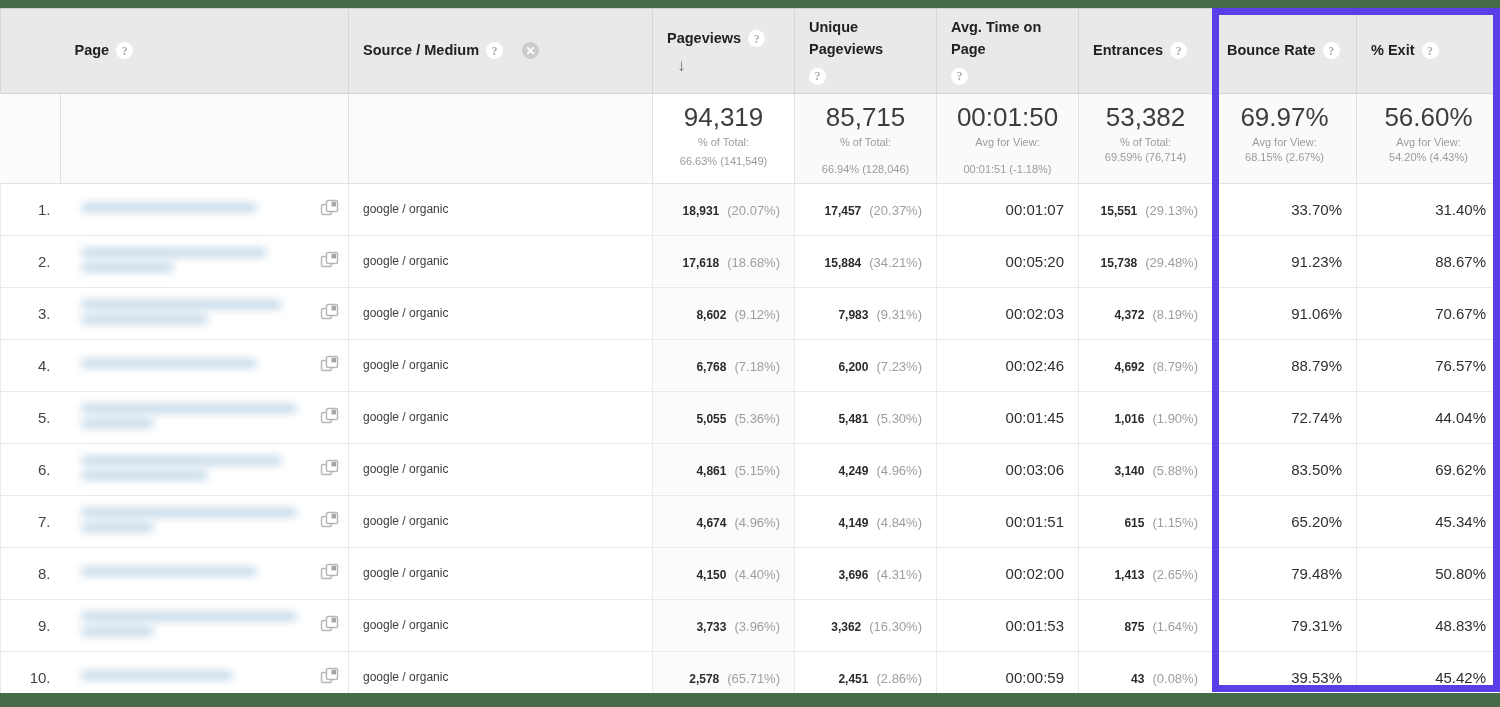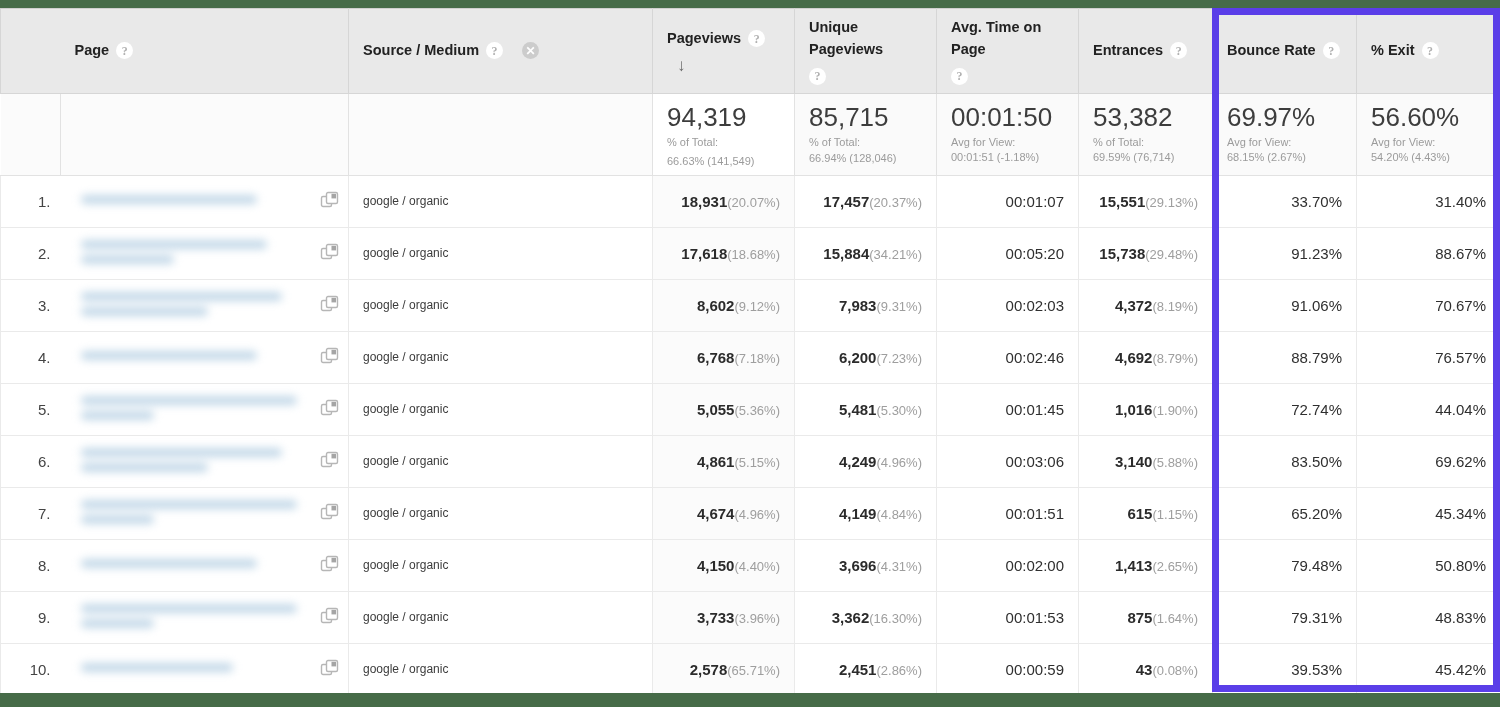--- a/index.html
+++ b/index.html
@@ -80,21 +80,21 @@
   }
 
   
   tr.summary td {
     border: 1px solid #e2e2e2;
     border-top: none;
     height: 78px;
     vertical-align: top;
     padding: 9px 14px 6px 14px;
     background: #fafafa;
-    text-align: left;
+    text-align: center;
   }
   tr.summary td.blank { background: #fbfbfb; border-left: none; }
   tr.summary td.first-metric { background: #ffffff; }
   .sum-big {
     font-size: 26px; color: #3d3d3d; font-weight: 400;
     line-height: 1.08; letter-spacing: 0px;
   }
   .sum-sub {
     font-size: 11px; color: #9b9b9b; line-height: 1.38; margin-top: 4px;
   }
@@ -113,22 +113,22 @@
     text-align: right; color: #444; font-size: 15px;
     border-right: none; padding-right: 10px; background:#fff;
   }
   td.page {
     border-left: none; position: relative; padding-left: 8px; padding-right: 8px;
   }
   td.src { color: #3c3c3c; font-size: 12px; }
   td.metric { text-align: right; white-space: nowrap; }
   td.metric.shaded { background: #fbfbfb; }
 
-  .val-main { font-weight: bold; color: #2b2b2b; font-size: 15px; }
-  .val-pct { color: #9e9e9e; font-size: 13px; font-weight: normal; }
+  .val-main { font-weight: bold; color: #2b2b2b; font-size: 12px; }
+  .val-pct { color: #9e9e9e; font-size: 13px; margin-left: 8px; font-weight: normal; }
   .val-plain { color: #2f2f2f; font-size: 15px; font-weight: normal; }
 
   
   .page-cell-inner { display: flex; align-items: center; justify-content: space-between; height: 100%; }
   .blurred {
     flex: 1 1 auto; position: relative; height: 34px;
     filter: blur(4px);
     overflow: hidden;
     margin-right: 6px;
   }
@@ -244,26 +244,26 @@
           <td class="blank"></td>
           <td class="blank"></td>
           <td class="first-metric">
             <div class="sum-big">94,319</div>
             <div class="sum-sub">% of Total:</div>
             <div class="sum-sub" style="margin-top:4px">66.63% (141,549)</div>
           </td>
           <td>
             <div class="sum-big">85,715</div>
             <div class="sum-sub">% of Total:</div>
-            <div class="sum-sub" style="margin-top:1px">66.94% (128,046)</div>
+            <div class="sum-sub" style="margin-top:12px">66.94% (128,046)</div>
           </td>
           <td>
             <div class="sum-big">00:01:50</div>
             <div class="sum-sub">Avg for View:</div>
-            <div class="sum-sub" style="margin-top:0">00:01:51 (-1.18%)</div>
+            <div class="sum-sub" style="margin-top:12px">00:01:51 (-1.18%)</div>
           </td>
           <td>
             <div class="sum-big">53,382</div>
             <div class="sum-sub">% of Total:</div>
             <div class="sum-sub" style="margin-top:0">69.59% (76,714)</div>
           </td>
           <td>
             <div class="sum-big">69.97%</div>
             <div class="sum-sub">Avg for View:</div>
             <div class="sum-sub" style="margin-top:0">68.15% (2.67%)</div>

